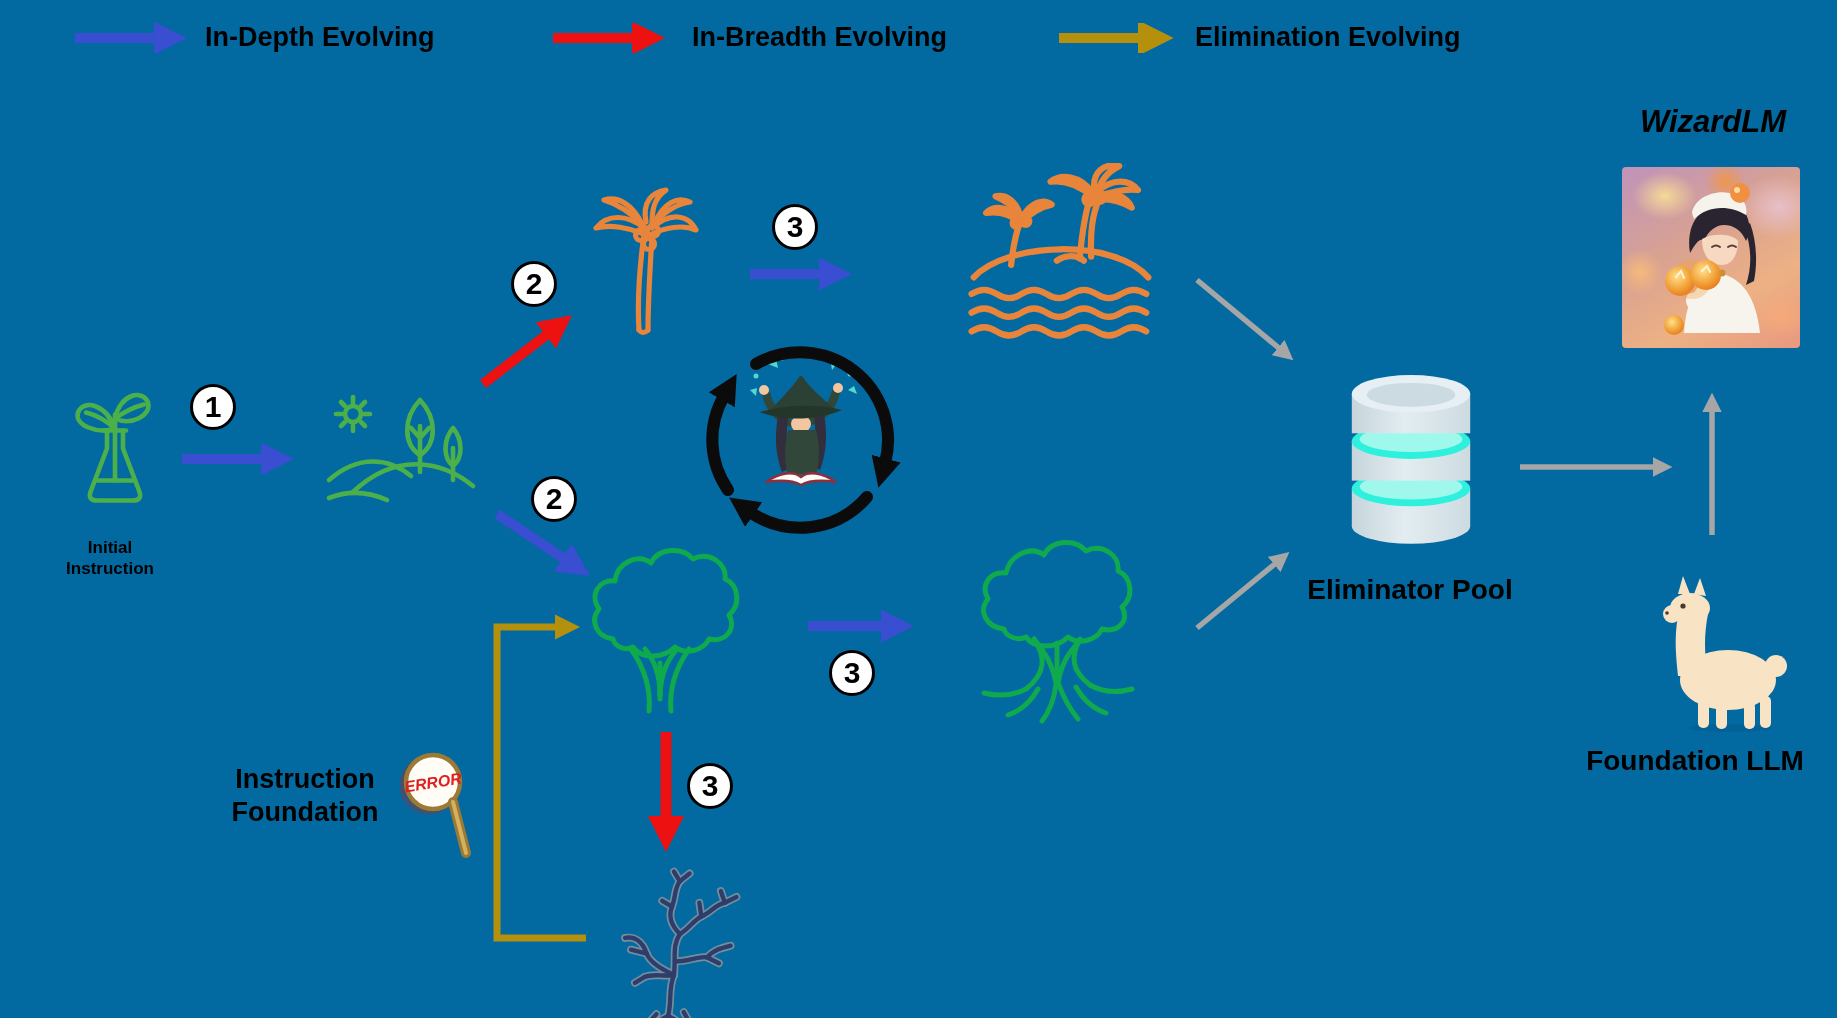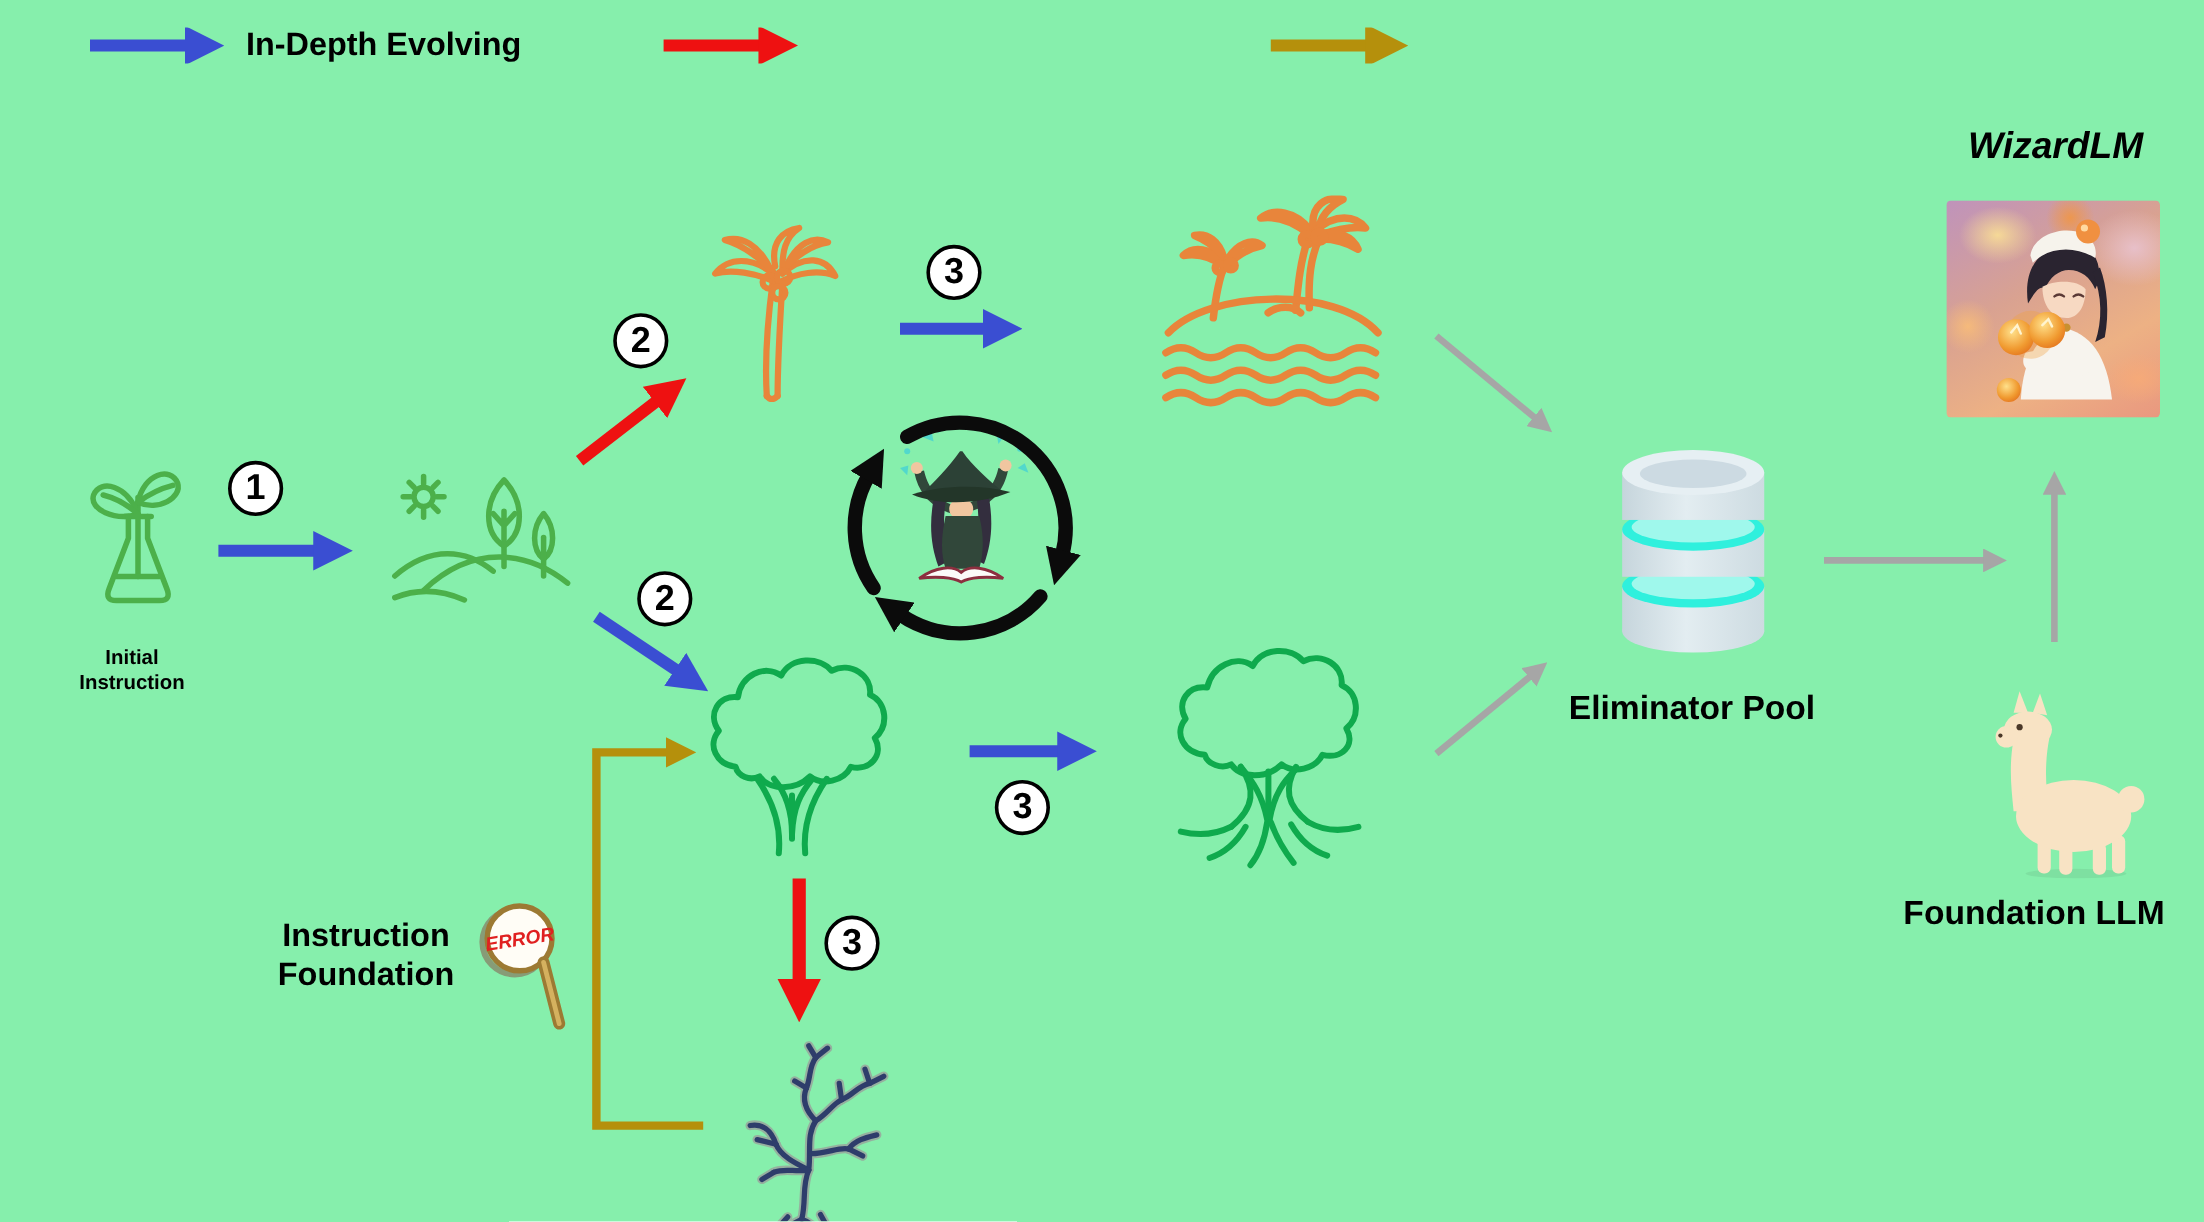--- a/index.html
+++ b/index.html
@@ -1,16 +1,16 @@
 <!DOCTYPE html>
 <html style="--in-depth-blue: #3a4ed2; --in-breadth-red: #ee1111; --elimination-gold: #b5900c; --flow-gray: #a6a6a6; --sprout-green: #4cb04a; --tree-green: #0faa4d; --tropic-orange: #e8853b; --dead-tree-navy: #2e3d6b; --cycle-black: #0b0b0b; --db-glow: #2ff0dd; --error-red: #e02020;"><head>
 <meta charset="utf-8">
 <style>
   html,body{margin:0;padding:0;background:#ffffff;}
-  .canvas{position:relative;width:1837px;height:1018px;background:#86efac;overflow:hidden;
+  .canvas{position:relative;width:1837px;height:1018px;background:#0369a1;overflow:hidden;
           font-family:"Liberation Sans", sans-serif;color:#000;}
   .abs{position:absolute;}
   .lbl{position:absolute;font-weight:bold;text-align:center;line-height:1.22;}
   .legend-lbl{position:absolute;font-weight:bold;font-size:27px;white-space:nowrap;}
   .badge{position:absolute;width:46px;height:46px;border:3.5px solid #000;border-radius:50%;
          display:flex;align-items:center;justify-content:center;font-weight:bold;font-size:30px;
          background:#fff;box-sizing:border-box;}
   .title-italic{font-style:italic;font-size:31px;}
   svg{display:block;}
   
@@ -60,24 +60,26 @@
   </svg>
 
   <svg class="abs" style="left:72px;top:23px" width="120" height="30">
     <line class="st-blue arrowline" x1="3" y1="15" x2="86" y2="15" stroke-width="10" marker-end="url(#h-blue)"></line>
   </svg>
   <div class="legend-lbl" style="left:205px;top:22px">In-Depth Evolving</div>
 
   <svg class="abs" style="left:550px;top:23px" width="120" height="30">
     <line class="st-red arrowline" x1="3" y1="15" x2="86" y2="15" stroke-width="10" marker-end="url(#h-red)"></line>
   </svg>
+  <div class="legend-lbl" style="left:692px;top:22px">In-Breadth Evolving</div>
 
   <svg class="abs" style="left:1056px;top:23px" width="120" height="30">
     <line class="st-olive arrowline" x1="3" y1="15" x2="86" y2="15" stroke-width="10" marker-end="url(#h-olive)"></line>
   </svg>
+  <div class="legend-lbl" style="left:1195px;top:22px">Elimination Evolving</div>
 
   <svg class="abs" style="left:0;top:0" width="1837" height="1018">
     <line class="st-blue arrowline" x1="182" y1="459" x2="265" y2="459" stroke-width="10" marker-end="url(#h-blue)"></line>
     <line class="st-red arrowline" x1="483" y1="384" x2="549" y2="333" stroke-width="10" marker-end="url(#h-red)"></line>
     <line class="st-blue arrowline" x1="750" y1="274" x2="823" y2="274" stroke-width="10" marker-end="url(#h-blue)"></line>
     <line class="st-blue arrowline" x1="497" y1="514" x2="566" y2="560" stroke-width="10" marker-end="url(#h-blue)"></line>
     <line class="st-blue arrowline" x1="808" y1="626" x2="885" y2="626" stroke-width="10" marker-end="url(#h-blue)"></line>
     <line class="st-red arrowline" x1="666" y1="732" x2="666" y2="820" stroke-width="11" marker-end="url(#h-red)"></line>
     <path class="st-olive arrowline" d="M586,938 L497,938 L497,627 L558,627" stroke-width="7" fill="none" stroke-linejoin="miter" marker-end="url(#h-olive)"></path>
     <line class="st-gray arrowline" x1="1197" y1="280" x2="1280" y2="349" stroke-width="5.5" marker-end="url(#h-gray)"></line>

